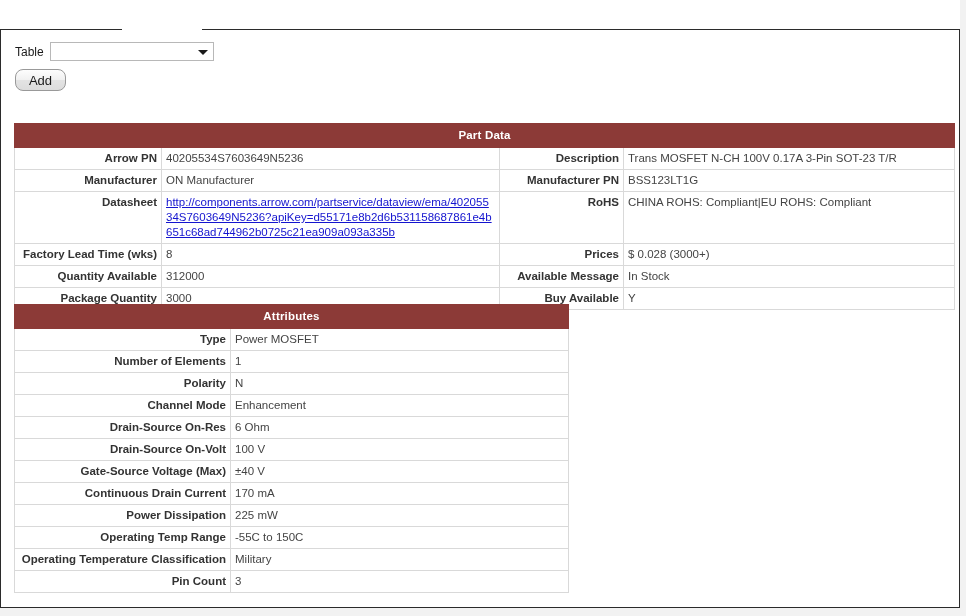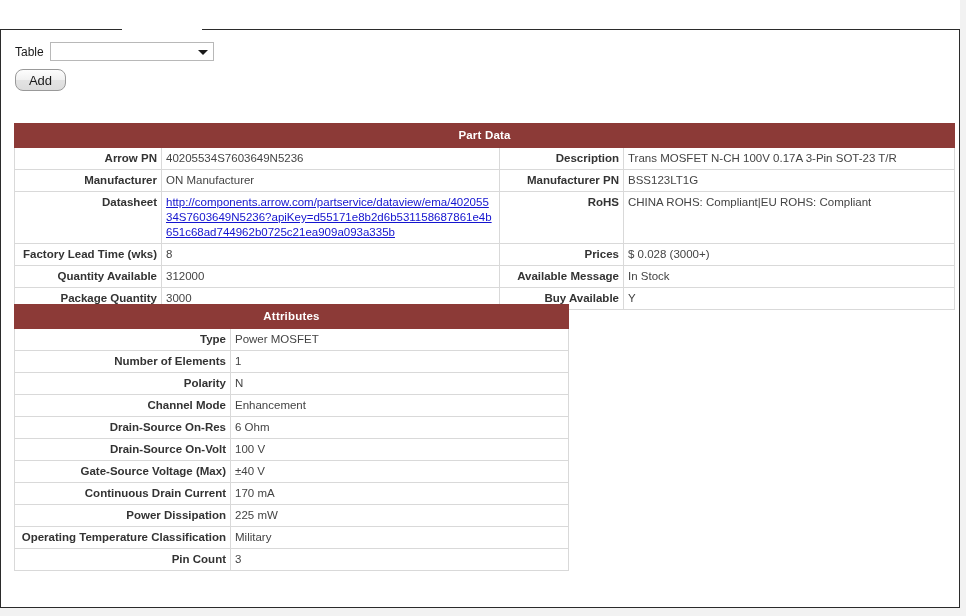--- a/index.html
+++ b/index.html
@@ -347,20 +347,24 @@
           </tr>
           <tr>
             <td class="lbl">Continuous Drain Current</td>
             <td class="val">170 mA</td>
           </tr>
           <tr>
             <td class="lbl">Power Dissipation</td>
             <td class="val">225 mW</td>
           </tr>
           <tr>
+            <td class="lbl">Operating Temp Range</td>
+            <td class="val">-55C to 150C</td>
+          </tr>
+          <tr>
             <td class="lbl">Operating Temperature Classification</td>
             <td class="val">Military</td>
           </tr>
           <tr>
             <td class="lbl">Pin Count</td>
             <td class="val">3</td>
           </tr>
         </tbody>
     </table>
 

